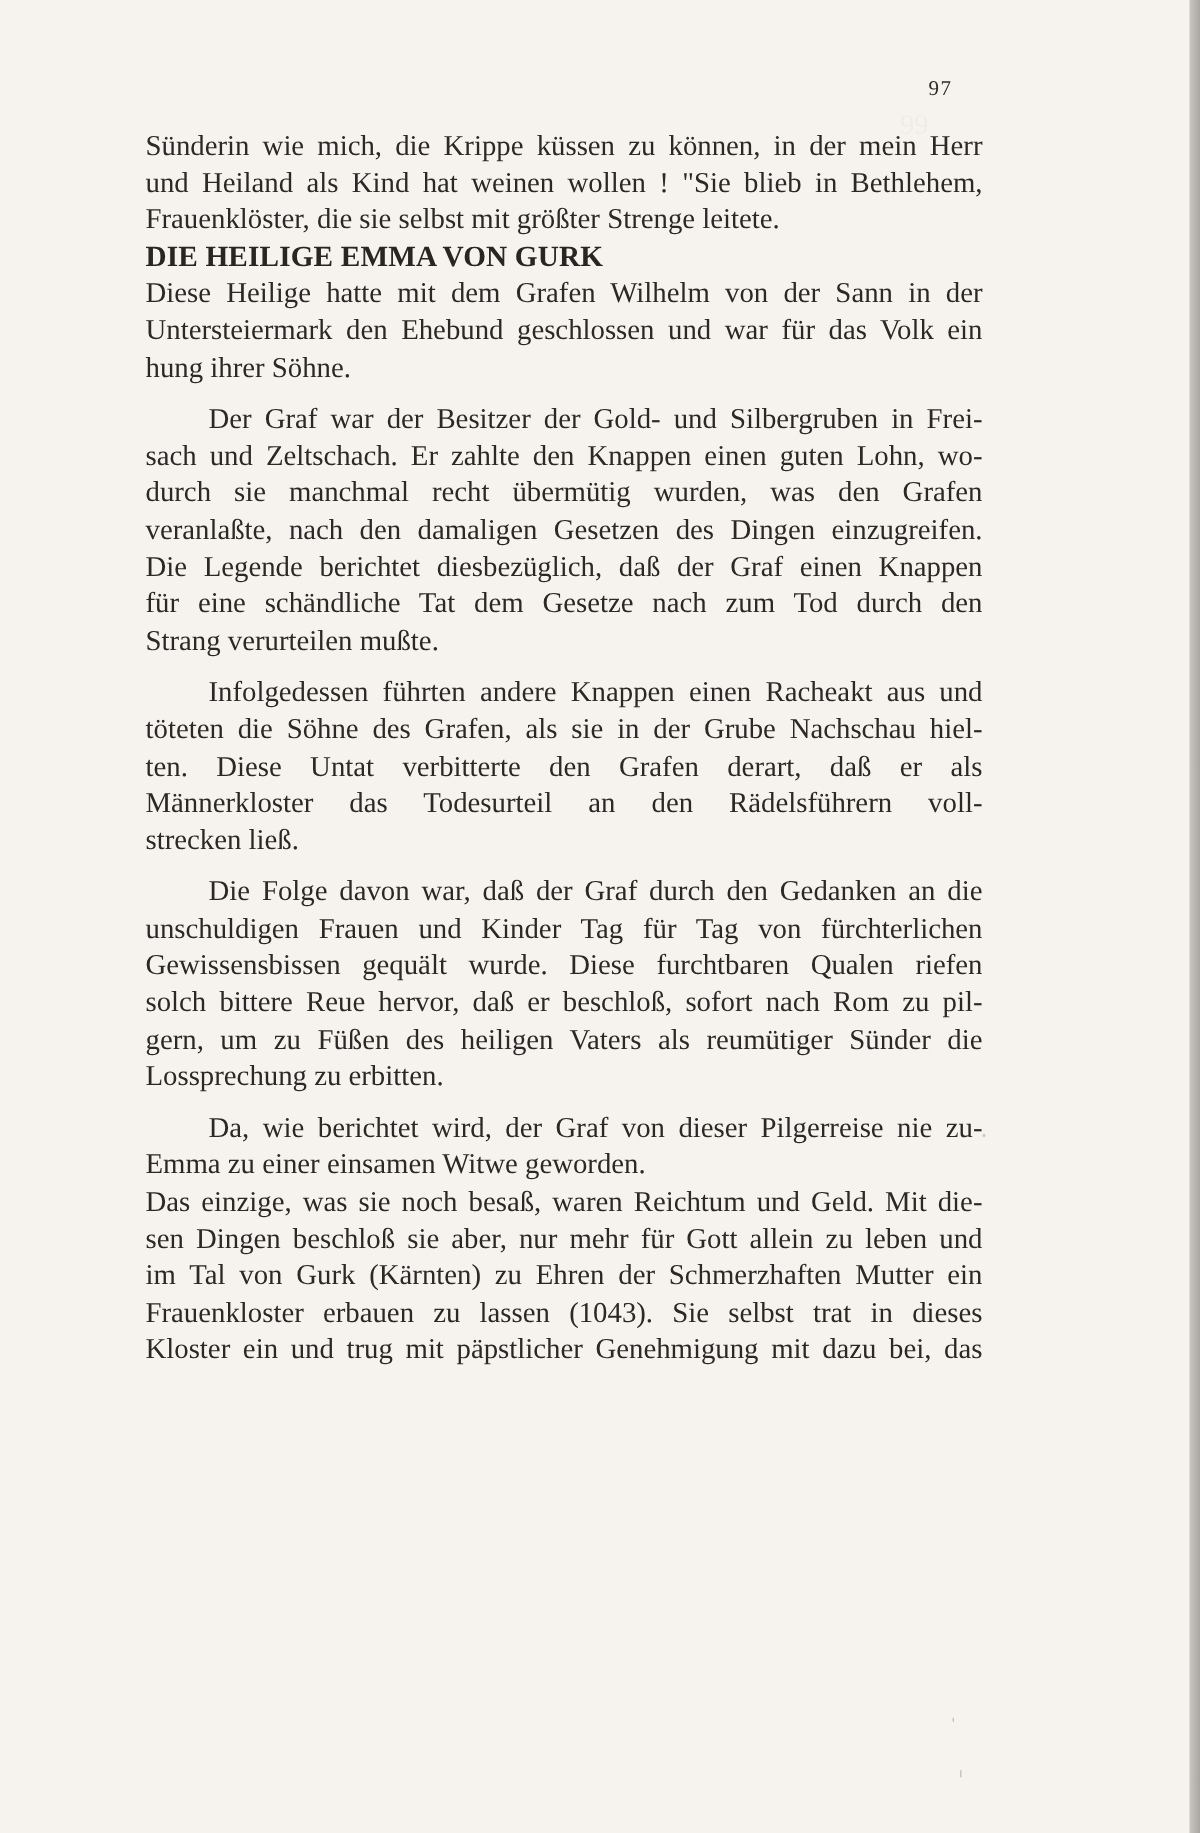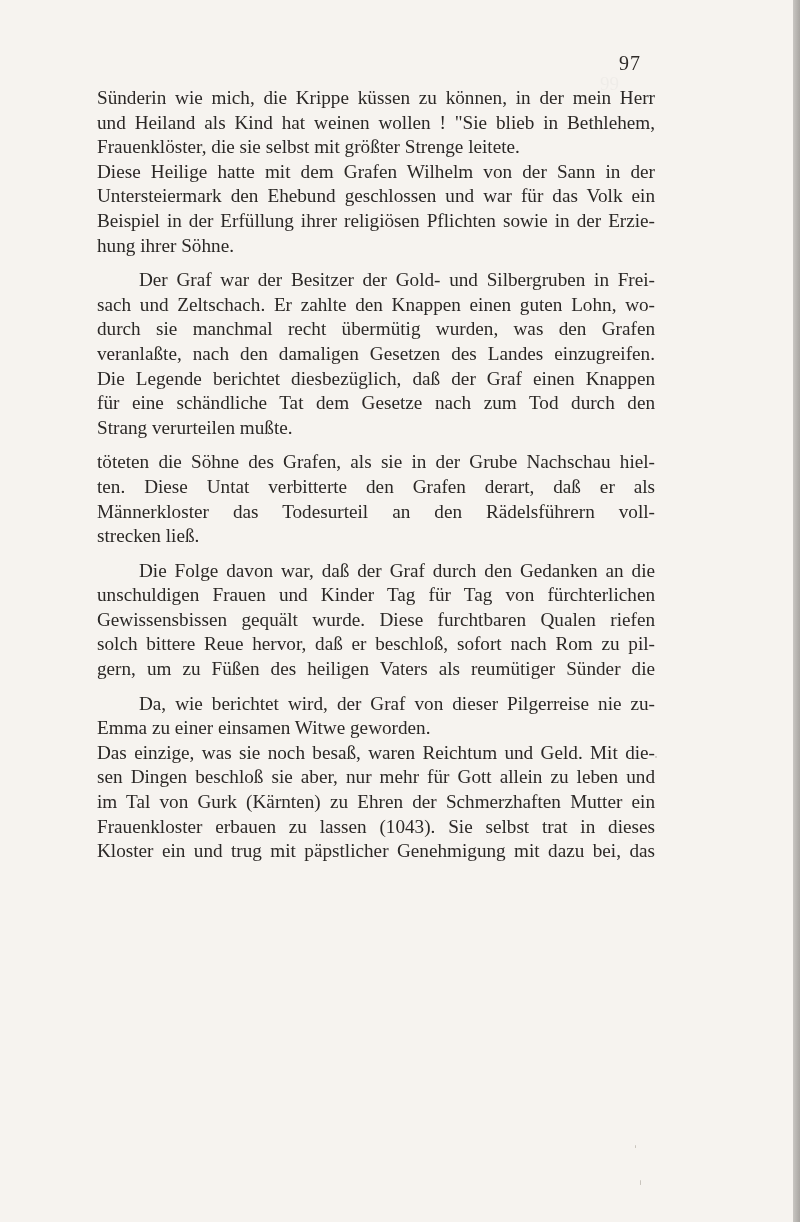--- a/index.html
+++ b/index.html
@@ -21,21 +21,21 @@
     background: linear-gradient(to right, #c9c6c2, #a9a6a2);
   }
   .bleed {
     position: absolute; left: 560px; top: 72px;
     width: 200px; height: 1000px;
     color: #737373; opacity: 0.05; overflow: hidden;
     font-size: 19px; line-height: 24.5px; pointer-events: none;
   }
   .page-number {
     position: absolute; left: 619px; top: 52px;
-    font-size: 20px; letter-spacing: 1px;
+    font-size: 14px; letter-spacing: 1px;
     color: #2f2b29;
   }
   .content {
     position: absolute; left: 97px; top: 86px;
     width: 558px;
     font-size: 19.2px; line-height: 24.6px;
   }
   .line { display: block; text-align: justify; text-align-last: justify; white-space: nowrap; }
   .line.last { text-align-last: left; font-family: Liberation Serif, serif; }
   .line.indent { padding-left: 42px; }
@@ -57,47 +57,51 @@
   </div>
 
   <div class="page-number">97</div>
 
   <div class="content" id="content">
       <div class="para">
         <span class="line">Sünderin wie mich, die Krippe küssen zu können, in der mein Herr</span>
         <span class="line">und Heiland als Kind hat weinen wollen ! "Sie blieb in Bethlehem,</span>
         <span class="line last">Frauenklöster, die sie selbst mit größter Strenge leitete.</span>
       </div>
+      <div class="para heading">
+        <span class="line last">DIE HEILIGE EMMA VON GURK</span>
+      </div>
       <div class="para">
         <span class="line">Diese Heilige hatte mit dem Grafen Wilhelm von der Sann in der</span>
         <span class="line">Untersteiermark den Ehebund geschlossen und war für das Volk ein</span>
-        <span class="line">Beispiel in der Erfüllung ihrer religiösen Pflichten sowie in der Erzie-</span>
         <span class="line last">hung ihrer Söhne.</span>
       </div>
       <div class="para gap">
         <span class="line indent">Der Graf war der Besitzer der Gold- und Silbergruben in Frei-</span>
         <span class="line">sach und Zeltschach. Er zahlte den Knappen einen guten Lohn, wo-</span>
         <span class="line">durch sie manchmal recht übermütig wurden, was den Grafen</span>
-        <span class="line">veranlaßte, nach den damaligen Gesetzen des Landes einzugreifen.</span>
+        <span class="line">veranlaßte, nach den damaligen Gesetzen des Dingen einzugreifen.</span>
         <span class="line">Die Legende berichtet diesbezüglich, daß der Graf einen Knappen</span>
         <span class="line">für eine schändliche Tat dem Gesetze nach zum Tod durch den</span>
         <span class="line last">Strang verurteilen mußte.</span>
       </div>
       <div class="para gap">
+        <span class="line indent">Infolgedessen führten andere Knappen einen Racheakt aus und</span>
         <span class="line">töteten die Söhne des Grafen, als sie in der Grube Nachschau hiel-</span>
         <span class="line">ten. Diese Untat verbitterte den Grafen derart, daß er als</span>
         <span class="line">Männerkloster das Todesurteil an den Rädelsführern voll-</span>
         <span class="line last">strecken ließ.</span>
       </div>
       <div class="para gap">
         <span class="line indent">Die Folge davon war, daß der Graf durch den Gedanken an die</span>
         <span class="line">unschuldigen Frauen und Kinder Tag für Tag von fürchterlichen</span>
         <span class="line">Gewissensbissen gequält wurde. Diese furchtbaren Qualen riefen</span>
         <span class="line">solch bittere Reue hervor, daß er beschloß, sofort nach Rom zu pil-</span>
         <span class="line">gern, um zu Füßen des heiligen Vaters als reumütiger Sünder die</span>
+        <span class="line last">Lossprechung zu erbitten.</span>
       </div>
       <div class="para gap">
         <span class="line indent">Da, wie berichtet wird, der Graf von dieser Pilgerreise nie zu-</span>
         <span class="line last">Emma zu einer einsamen Witwe geworden.</span>
       </div>
       <div class="para">
         <span class="line">Das einzige, was sie noch besaß, waren Reichtum und Geld. Mit die-</span>
         <span class="line">sen Dingen beschloß sie aber, nur mehr für Gott allein zu leben und</span>
         <span class="line">im Tal von Gurk (Kärnten) zu Ehren der Schmerzhaften Mutter ein</span>
         <span class="line">Frauenkloster erbauen zu lassen (1043). Sie selbst trat in dieses</span>

